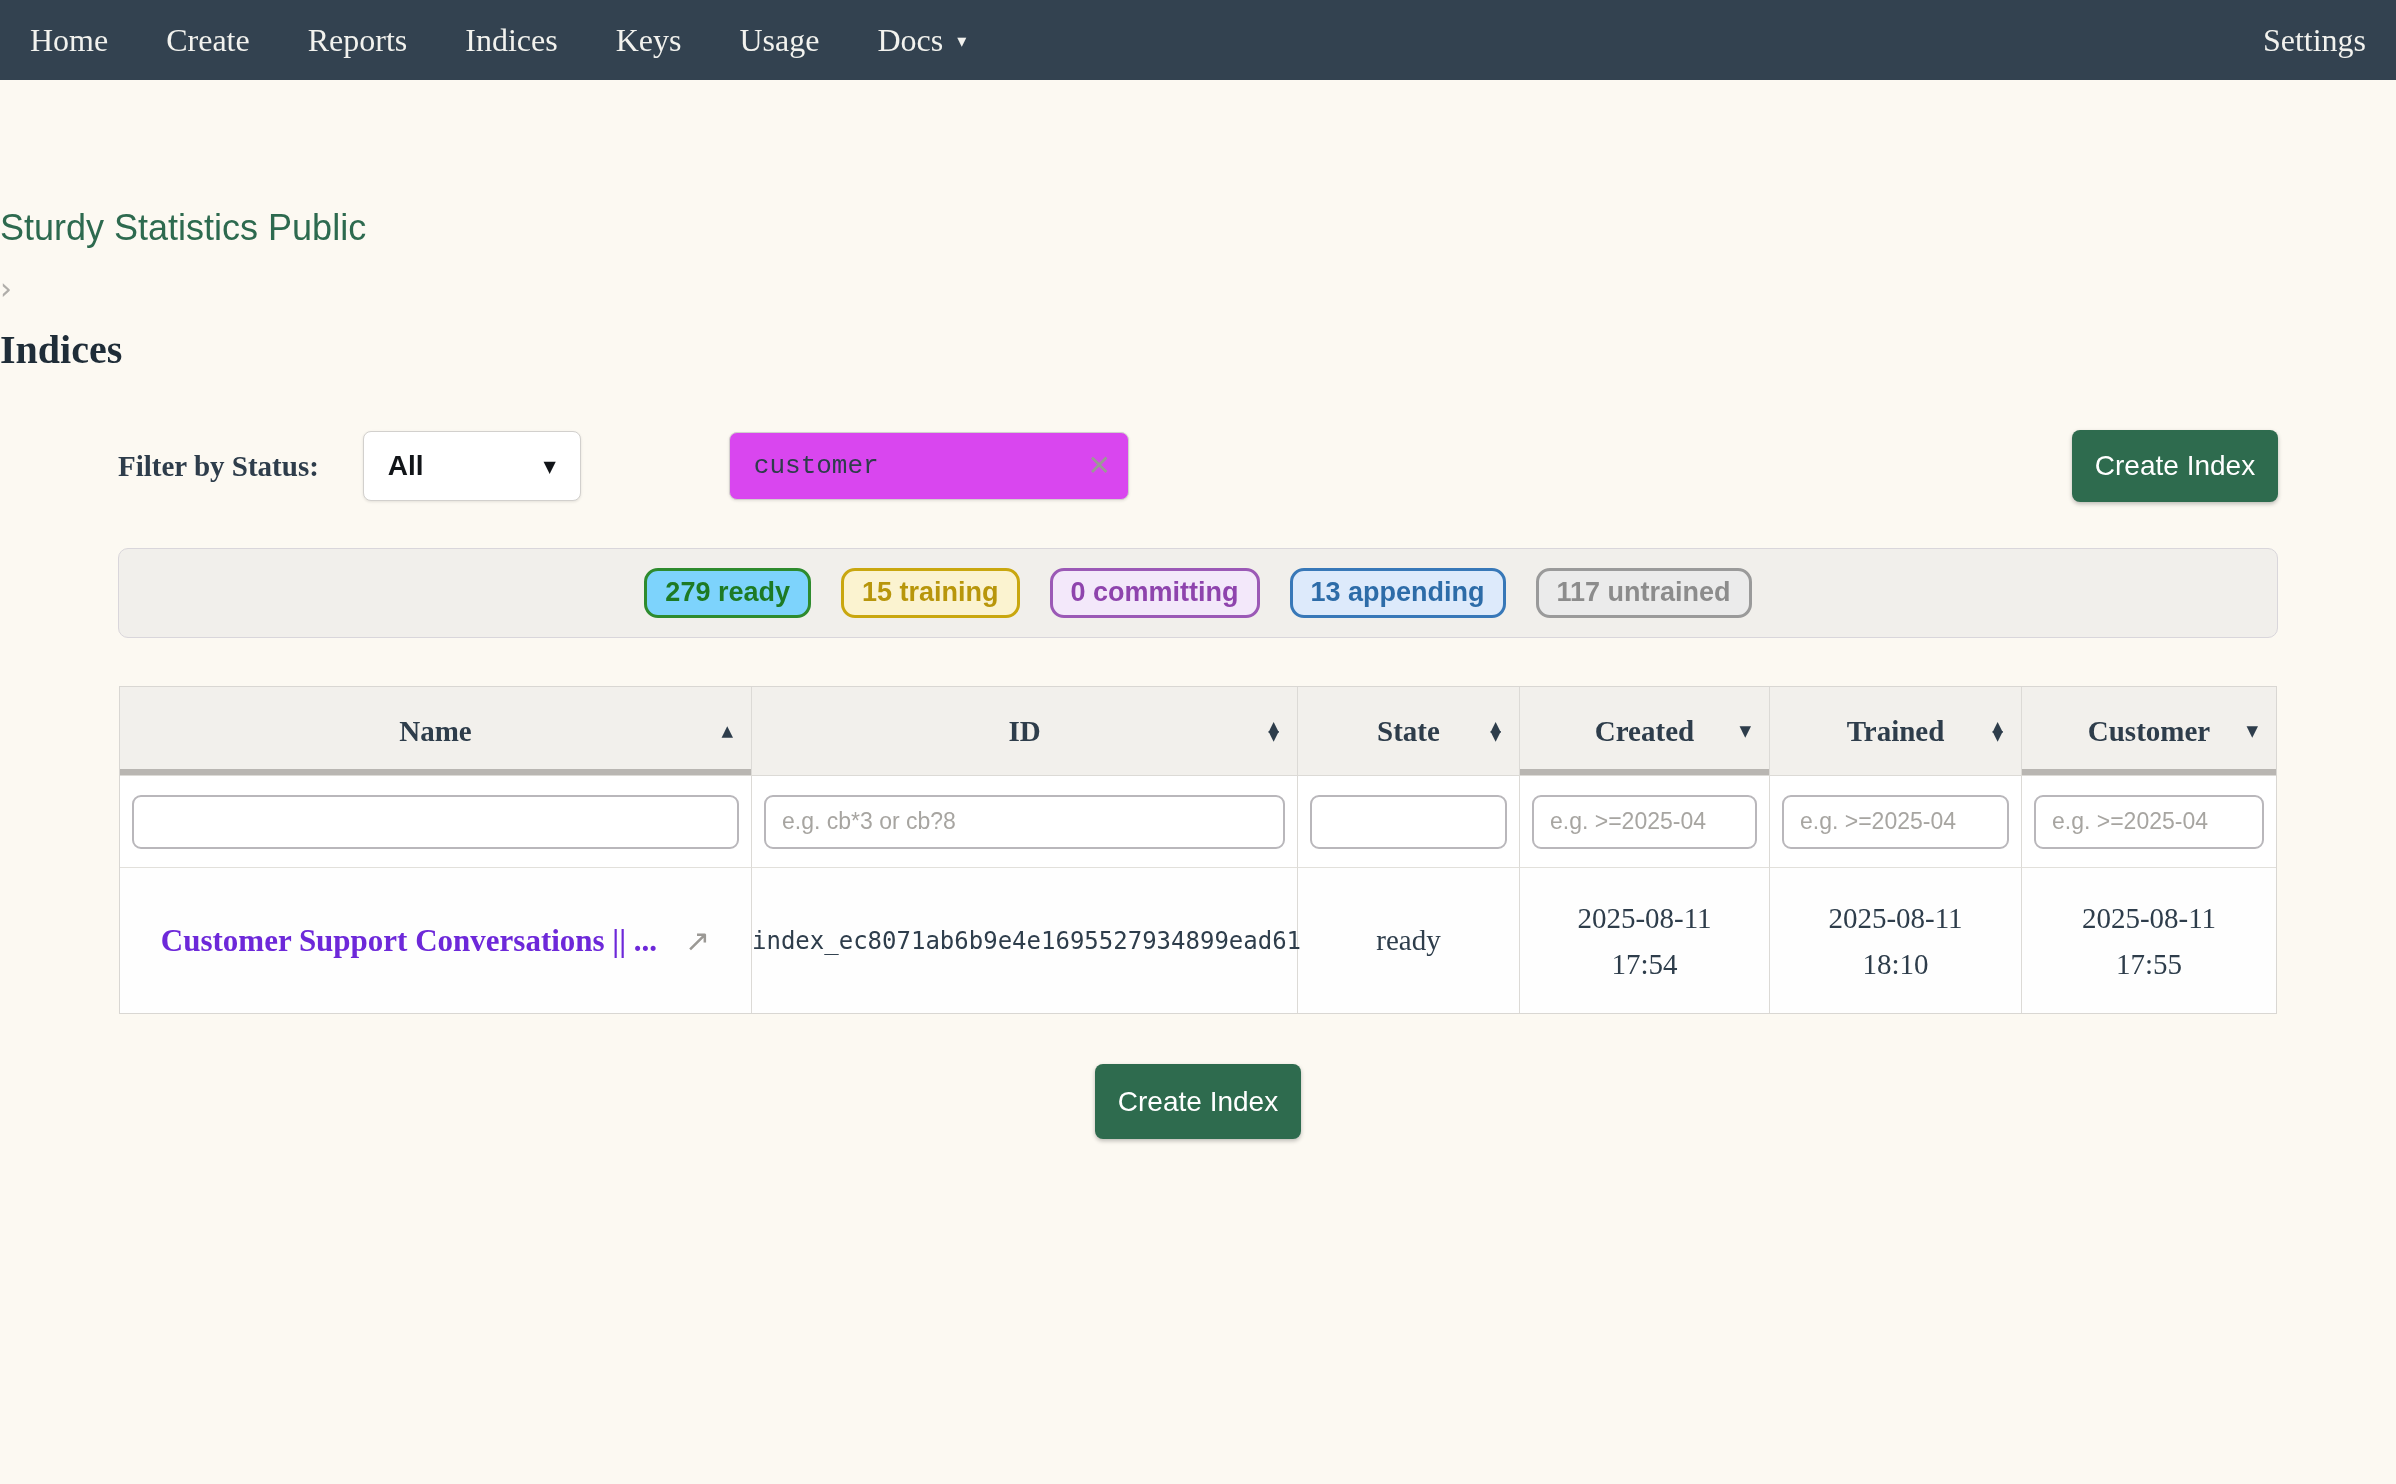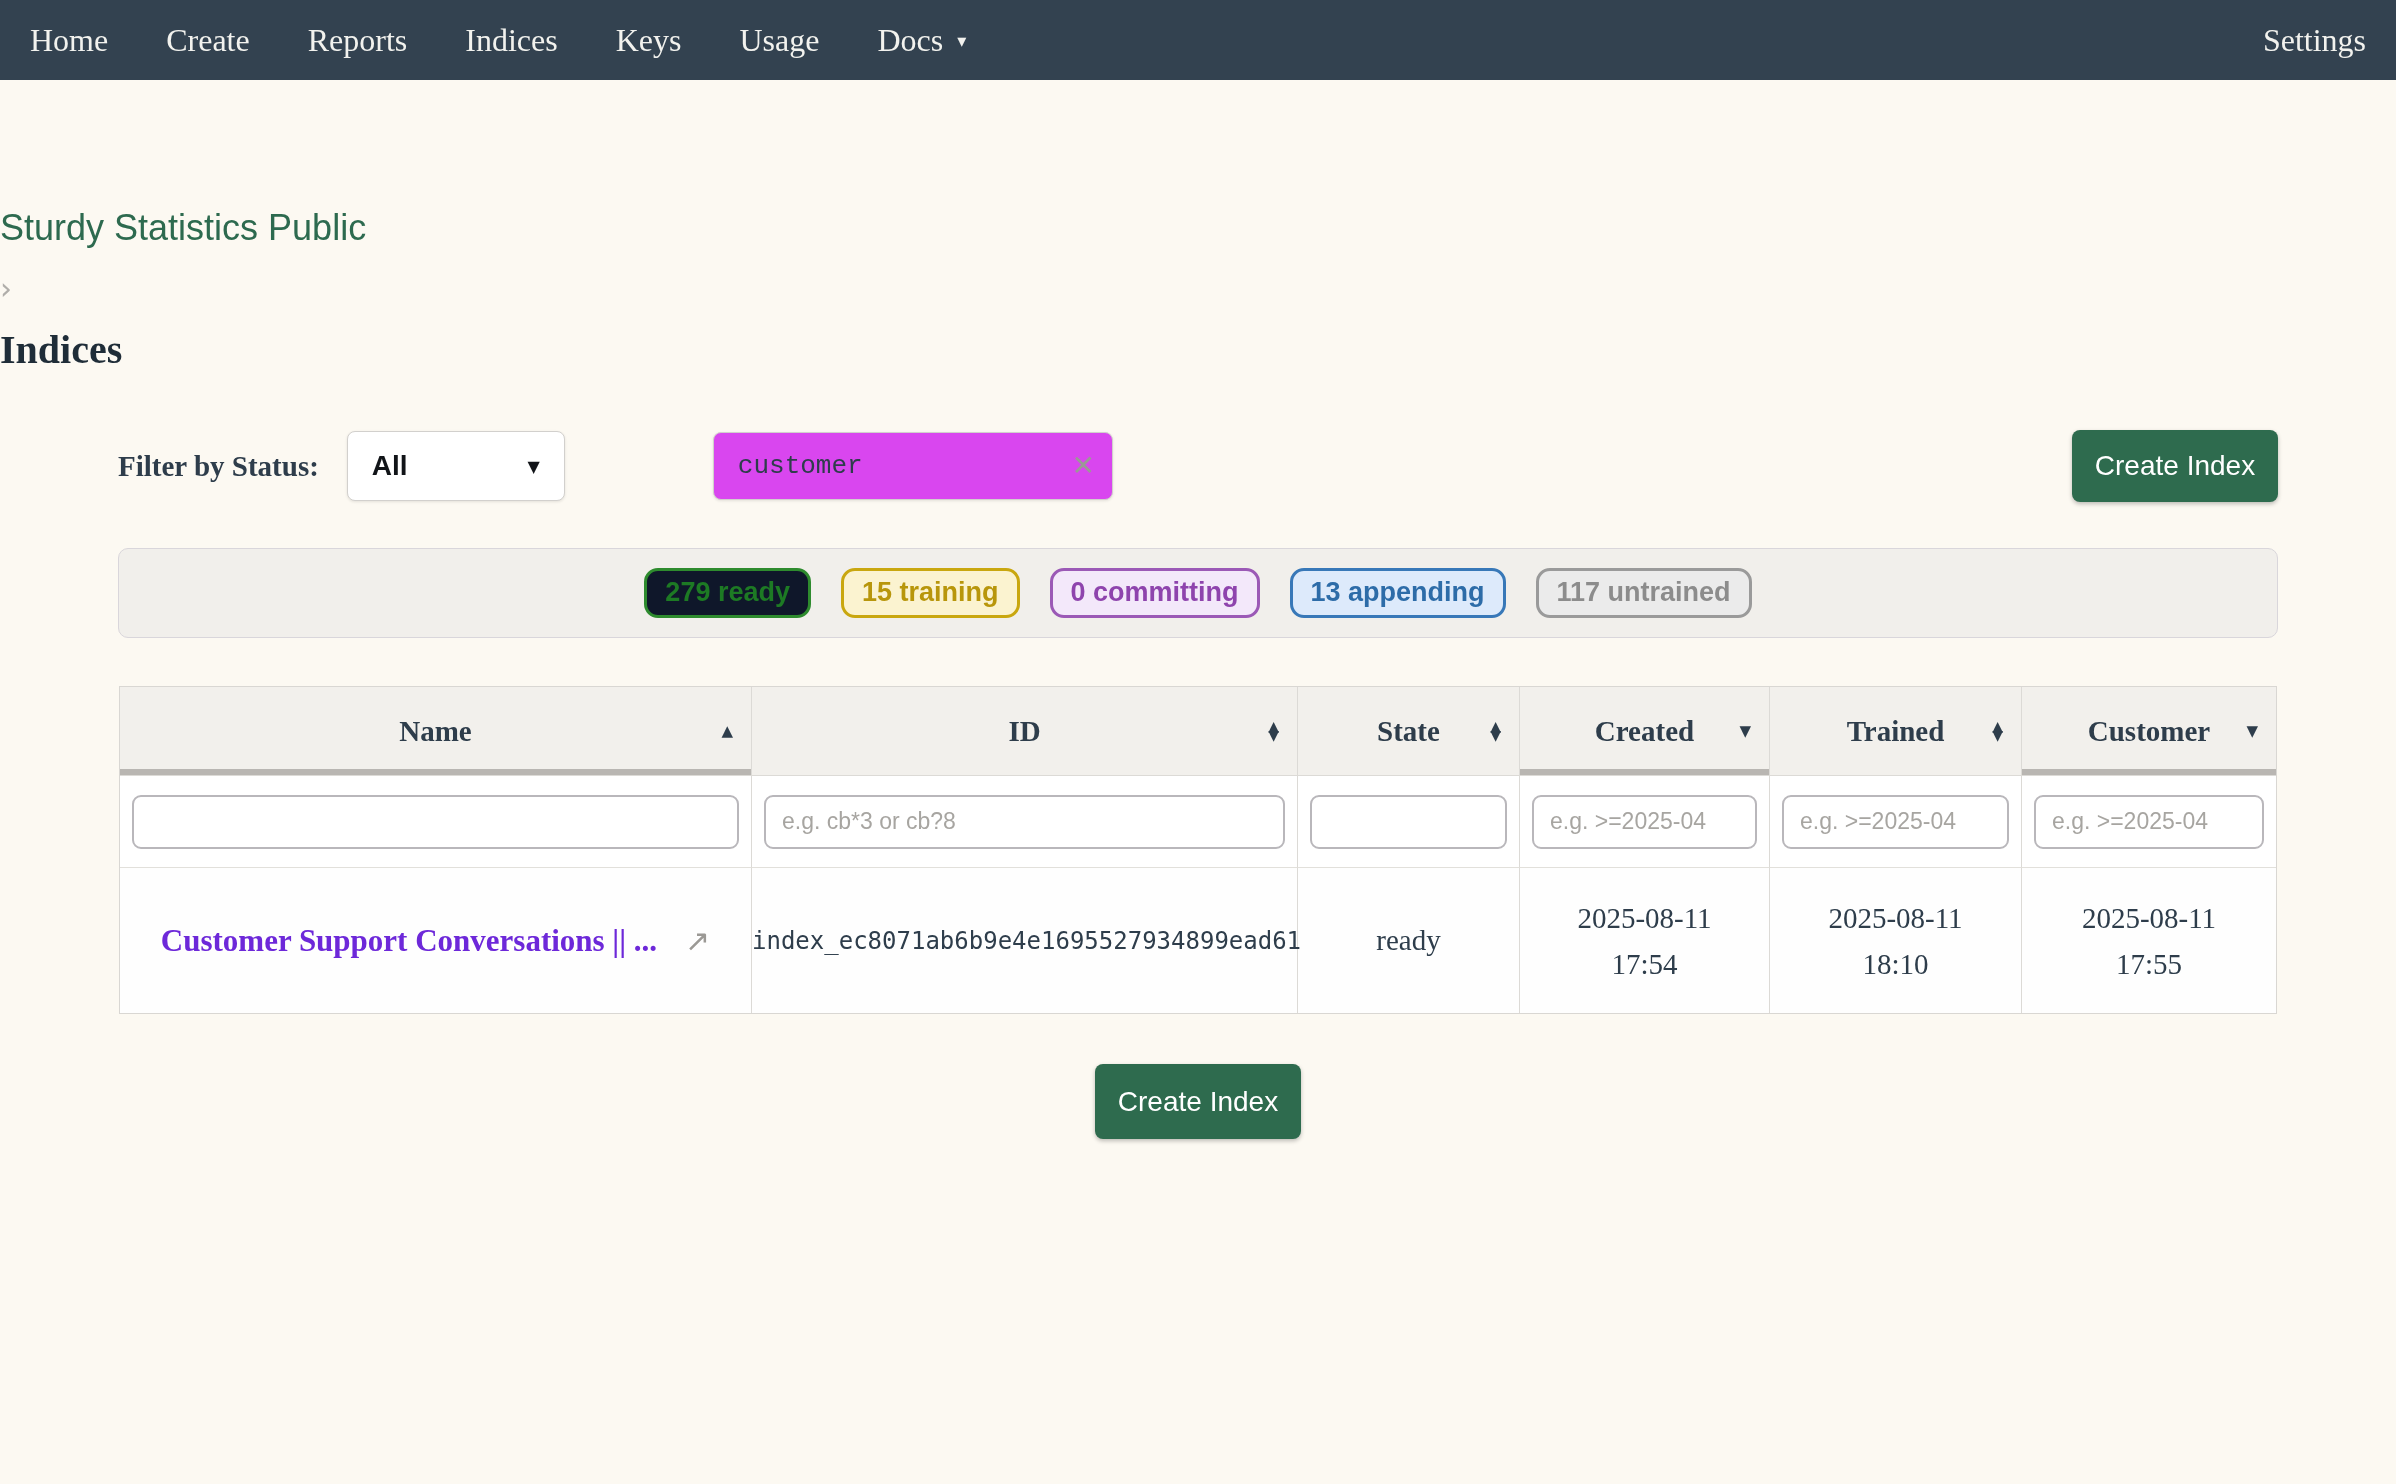--- a/index.html
+++ b/index.html
@@ -57,21 +57,21 @@
 
   
   .filter-row {
     margin: 58px 118px 0 118px;
     display: flex;
     align-items: center;
     height: 72px;
   }
   .filter-label { font-size: 29px; font-weight: bold; color: #2e3d4b; }
   .status-select {
-    margin-left: 28px;
+    margin-left: 44px;
     width: 218px;
     height: 70px;
     background: #ffffff;
     border: 1px solid #d2d0cd;
     border-radius: 8px;
     box-shadow: 0 1px 3px rgba(0,0,0,0.10);
     display: flex;
     align-items: center;
     padding: 0 24px;
     font-family: "Liberation Sans", sans-serif;
@@ -272,21 +272,21 @@
     <span class="select-caret">▼</span>
   </div>
   <div class="search-wrap">
     <input class="search-input" type="text" value="customer" style="">
     <button class="clear-btn">✕</button>
   </div>
   <button class="create-btn top">Create Index</button>
 </div>
 
 <div class="status-bar">
-  <span class="badge" style="color: rgb(29, 122, 36); background: #0f172a; border-color: rgb(46, 139, 46);">279 ready</span>
+  <span class="badge" style="color: rgb(29, 122, 36); background: #7dd3fc; border-color: rgb(46, 139, 46);">279 ready</span>
   <span class="badge" style="color: rgb(184, 150, 11); background: rgb(251, 243, 208); border-color: rgb(201, 167, 15);">15 training</span>
   <span class="badge" style="color: rgb(142, 68, 173); background: rgb(243, 232, 250); border-color: rgb(155, 89, 182);">0 committing</span>
   <span class="badge" style="color: rgb(45, 108, 168); background: rgb(221, 234, 251); border-color: rgb(56, 120, 184);">13 appending</span>
   <span class="badge" style="color: rgb(140, 140, 140); background: rgb(235, 235, 235); border-color: rgb(154, 154, 154);">117 untrained</span>
 </div>
 
 <div class="table-wrap">
   <table>
     <colgroup>
       <col style="width:632px">

